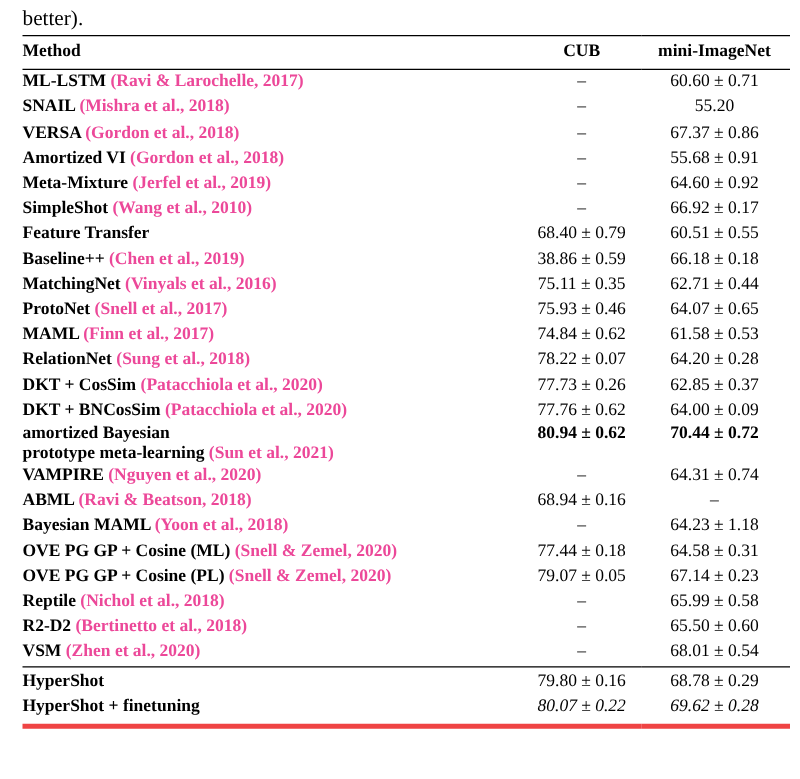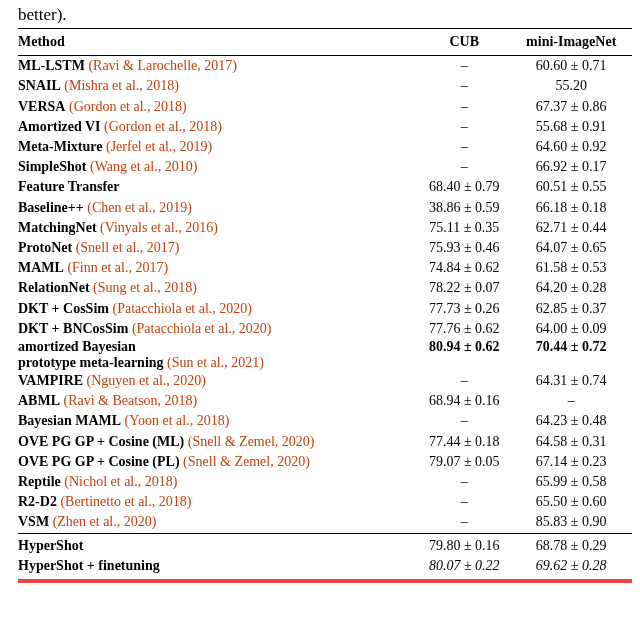--- a/index.html
+++ b/index.html
@@ -45,22 +45,22 @@
     padding-right: 12px;
   }
   tbody td.num {
     text-align: center;
     font-variant-numeric: lining-nums;
   }
   .method-name {
     font-weight: bold;
   }
   .cite {
-    color: #c2410c;
-    font-weight: normal;
+    color: #ec4899;
+    font-weight: bold;
   }
   .sep td {
     border-top: 1px solid #000;
     padding-top: 3px;
   }
   tr.bold-row td.num {
     font-weight: bold;
   }
   tr.italic-row td.num {
     font-style: italic;
@@ -174,21 +174,21 @@
           <td class="num">64.31 ± 0.74</td>
         </tr>
         <tr>
           <td class="method"><span class="method-name">ABML</span><span class="cite"> (Ravi &amp; Beatson, 2018)</span></td>
           <td class="num">68.94 ± 0.16</td>
           <td class="num">–</td>
         </tr>
         <tr>
           <td class="method"><span class="method-name">Bayesian MAML</span><span class="cite"> (Yoon et al., 2018)</span></td>
           <td class="num">–</td>
-          <td class="num">64.23 ± 0.48</td>
+          <td class="num">64.23 ± 1.18</td>
         </tr>
         <tr>
           <td class="method"><span class="method-name">OVE PG GP + Cosine (ML)</span><span class="cite"> (Snell &amp; Zemel, 2020)</span></td>
           <td class="num">77.44 ± 0.18</td>
           <td class="num">64.58 ± 0.31</td>
         </tr>
         <tr>
           <td class="method"><span class="method-name">OVE PG GP + Cosine (PL)</span><span class="cite"> (Snell &amp; Zemel, 2020)</span></td>
           <td class="num">79.07 ± 0.05</td>
           <td class="num">67.14 ± 0.23</td>
@@ -199,21 +199,21 @@
           <td class="num">65.99 ± 0.58</td>
         </tr>
         <tr>
           <td class="method"><span class="method-name">R2-D2</span><span class="cite"> (Bertinetto et al., 2018)</span></td>
           <td class="num">–</td>
           <td class="num">65.50 ± 0.60</td>
         </tr>
         <tr>
           <td class="method"><span class="method-name">VSM</span><span class="cite"> (Zhen et al., 2020)</span></td>
           <td class="num">–</td>
-          <td class="num">85.83 ± 0.90</td>
+          <td class="num">68.01 ± 0.54</td>
         </tr>
         <tr class="sep">
           <td class="method"><span class="method-name">HyperShot</span></td>
           <td class="num">79.80 ± 0.16</td>
           <td class="num">68.78 ± 0.29</td>
         </tr>
         <tr class="italic-row">
           <td class="method"><span class="method-name">HyperShot + finetuning</span></td>
           <td class="num">80.07 ± 0.22</td>
           <td class="num">69.62 ± 0.28</td>

